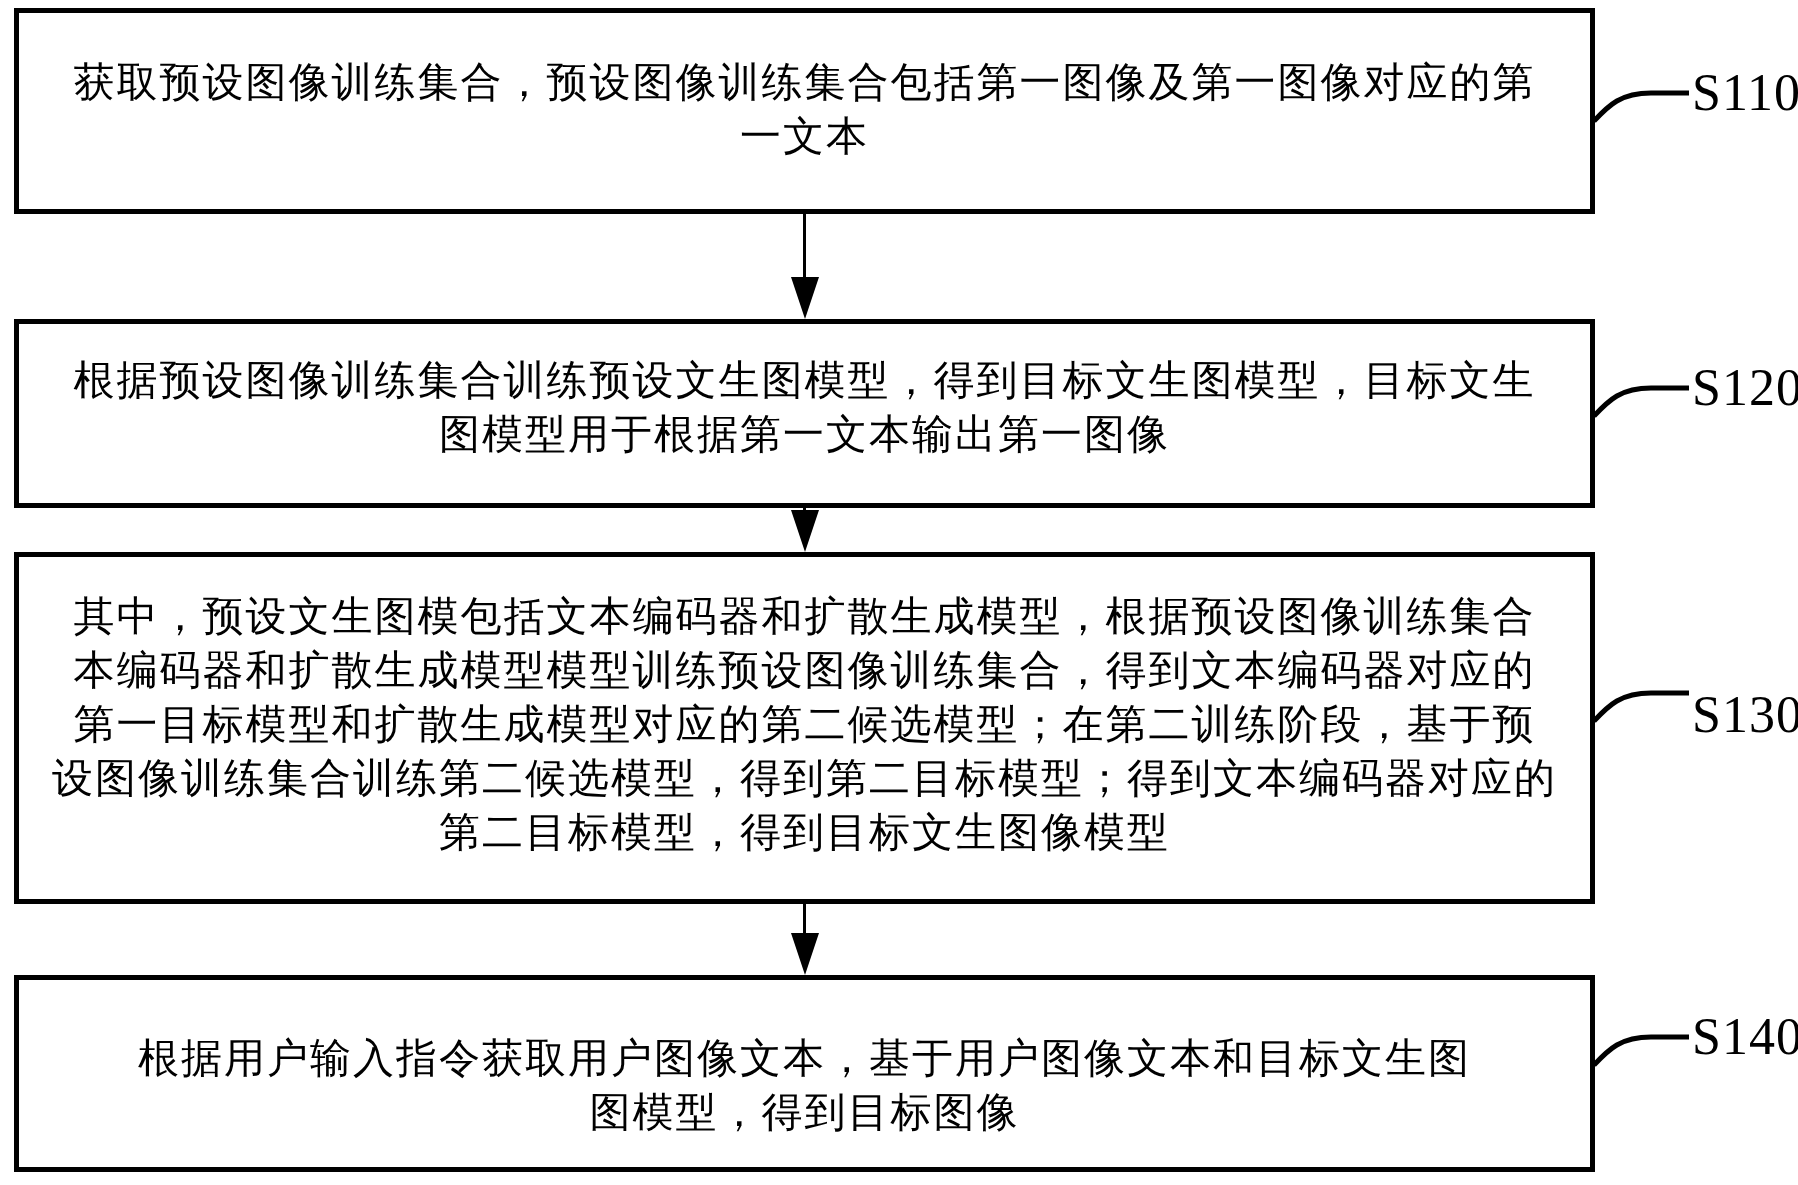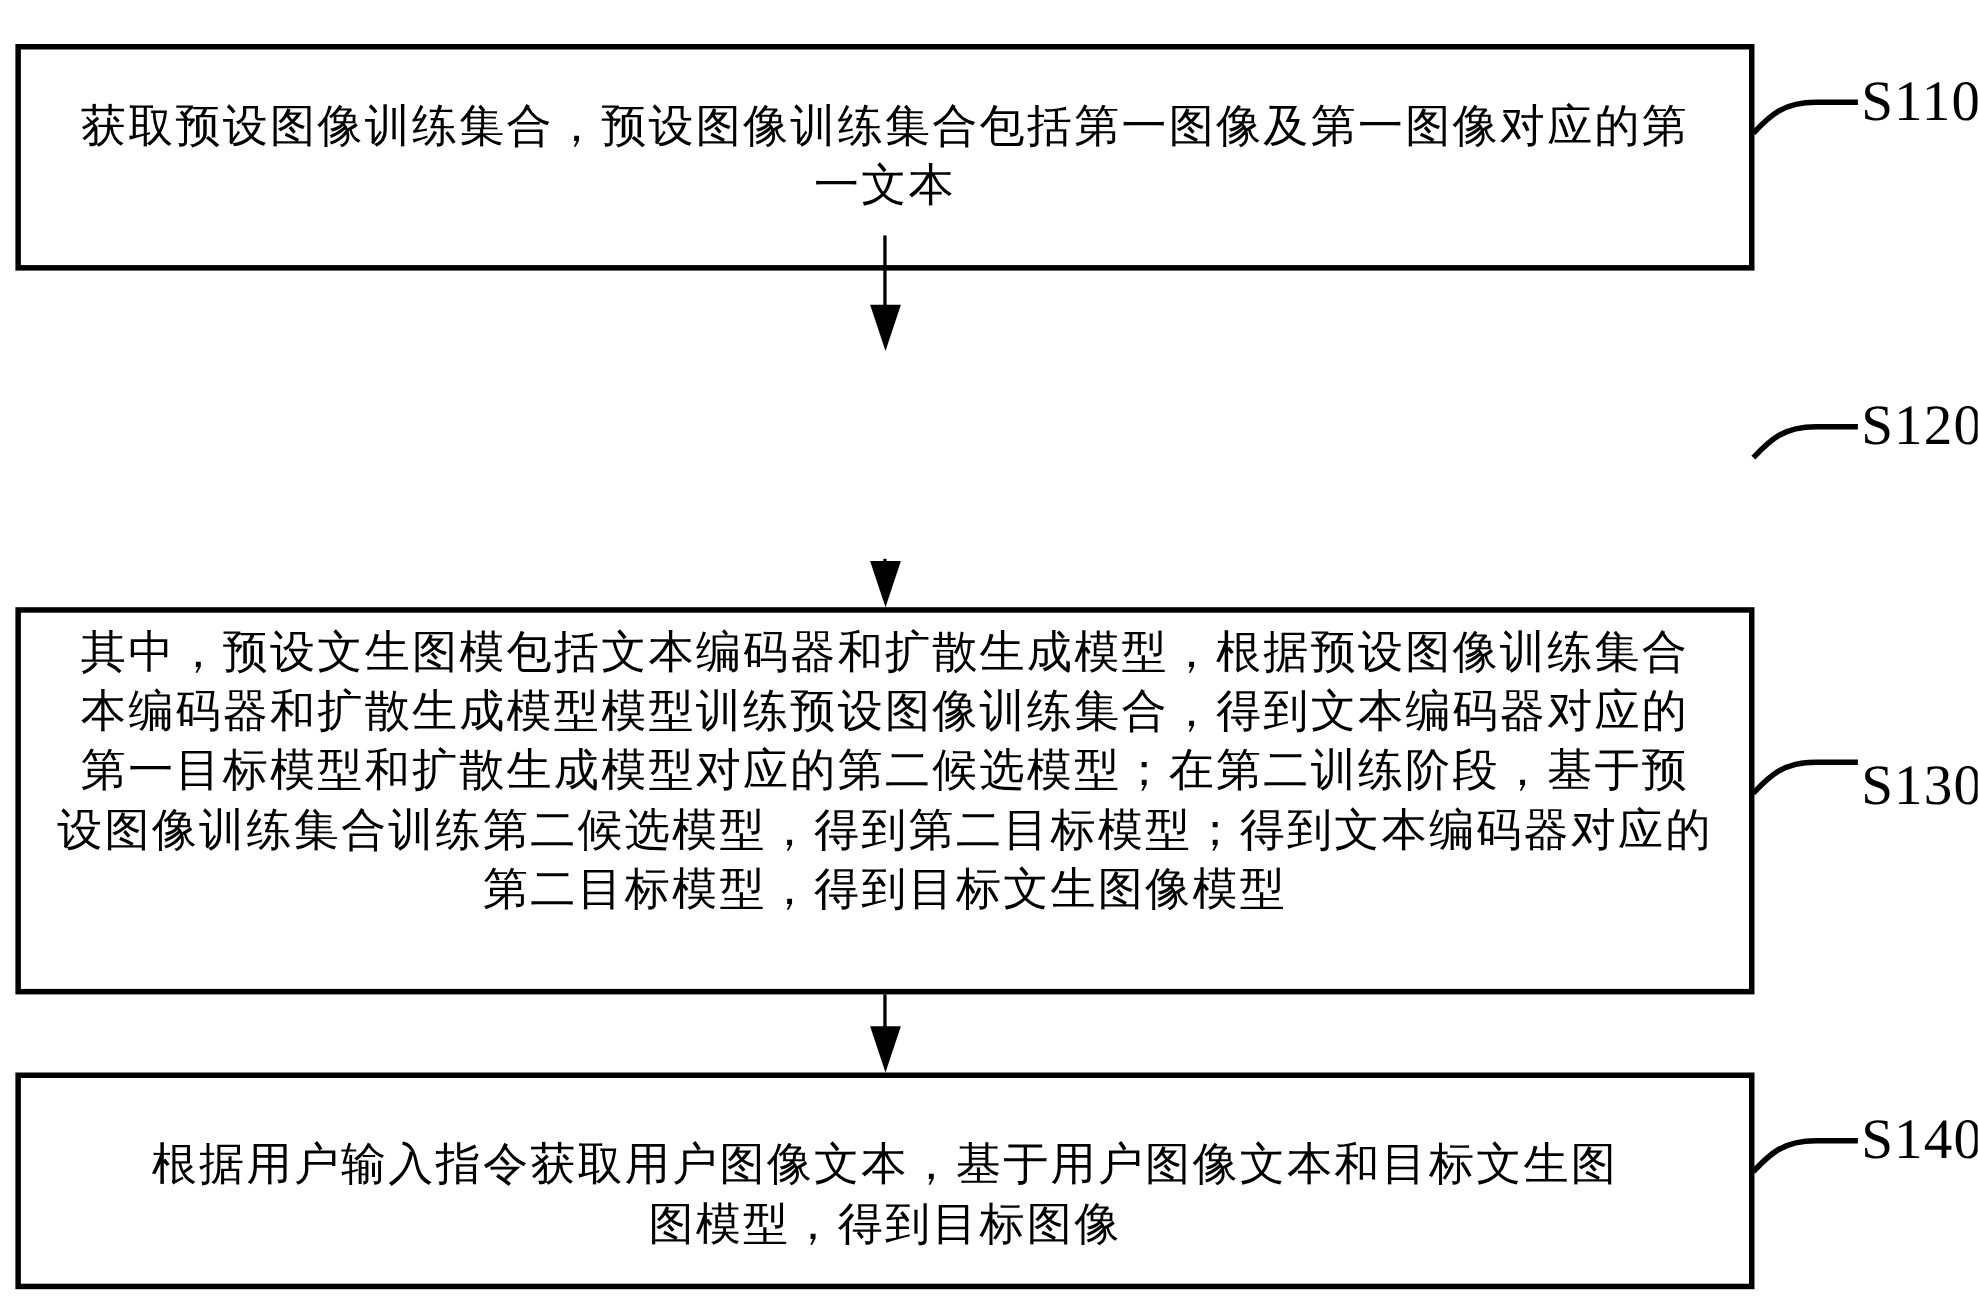--- a/index.html
+++ b/index.html
@@ -17,23 +17,23 @@
     overflow: hidden;
   }
   .flow-box {
     position: absolute;
     left: 14px;
     width: 1581px;
     border: 5px solid #000000;
     box-sizing: border-box;
     background: #ffffff;
   }
-  .box-1 { top: 8px;   height: 206px; padding-top: 42px; margin-top: 32px; }
+  .box-1 { top: 8px;   height: 206px; padding-top: 42px; }
   .box-2 { top: 319px; height: 189px; padding-top: 29px; }
-  .box-3 { top: 552px; height: 352px; padding-top: 8px; }
+  .box-3 { top: 552px; height: 352px; padding-top: 32px; }
   .box-4 { top: 975px; height: 197px; padding-top: 51px; }
   .box-line {
     width: 100%;
     text-align: center;
     white-space: nowrap;
     font-size: 41px;
     line-height: 54px;
     letter-spacing: 2px;
     color: #000000;
   }
@@ -91,20 +91,24 @@
 <div class="canvas">
 
   <div class="flow-box box-1">
     <div class="box-line">获取预设图像训练集合，预设图像训练集合包括第一图像及第一图像对应的第</div>
     <div class="box-line">一文本</div>
   </div>
 
   <div class="arrow-stem stem-1"></div>
   <div class="arrow-head head-1"></div>
 
+  <div class="flow-box box-2">
+    <div class="box-line">根据预设图像训练集合训练预设文生图模型，得到目标文生图模型，目标文生</div>
+    <div class="box-line">图模型用于根据第一文本输出第一图像</div>
+  </div>
 
   <div class="arrow-stem stem-2"></div>
   <div class="arrow-head head-2"></div>
 
   <div class="flow-box box-3">
     <div class="box-line">其中，预设文生图模包括文本编码器和扩散生成模型，根据预设图像训练集合</div>
     <div class="box-line">本编码器和扩散生成模型模型训练预设图像训练集合，得到文本编码器对应的</div>
     <div class="box-line">第一目标模型和扩散生成模型对应的第二候选模型；在第二训练阶段，基于预</div>
     <div class="box-line">设图像训练集合训练第二候选模型，得到第二目标模型；得到文本编码器对应的</div>
     <div class="box-line">第二目标模型，得到目标文生图像模型</div>

